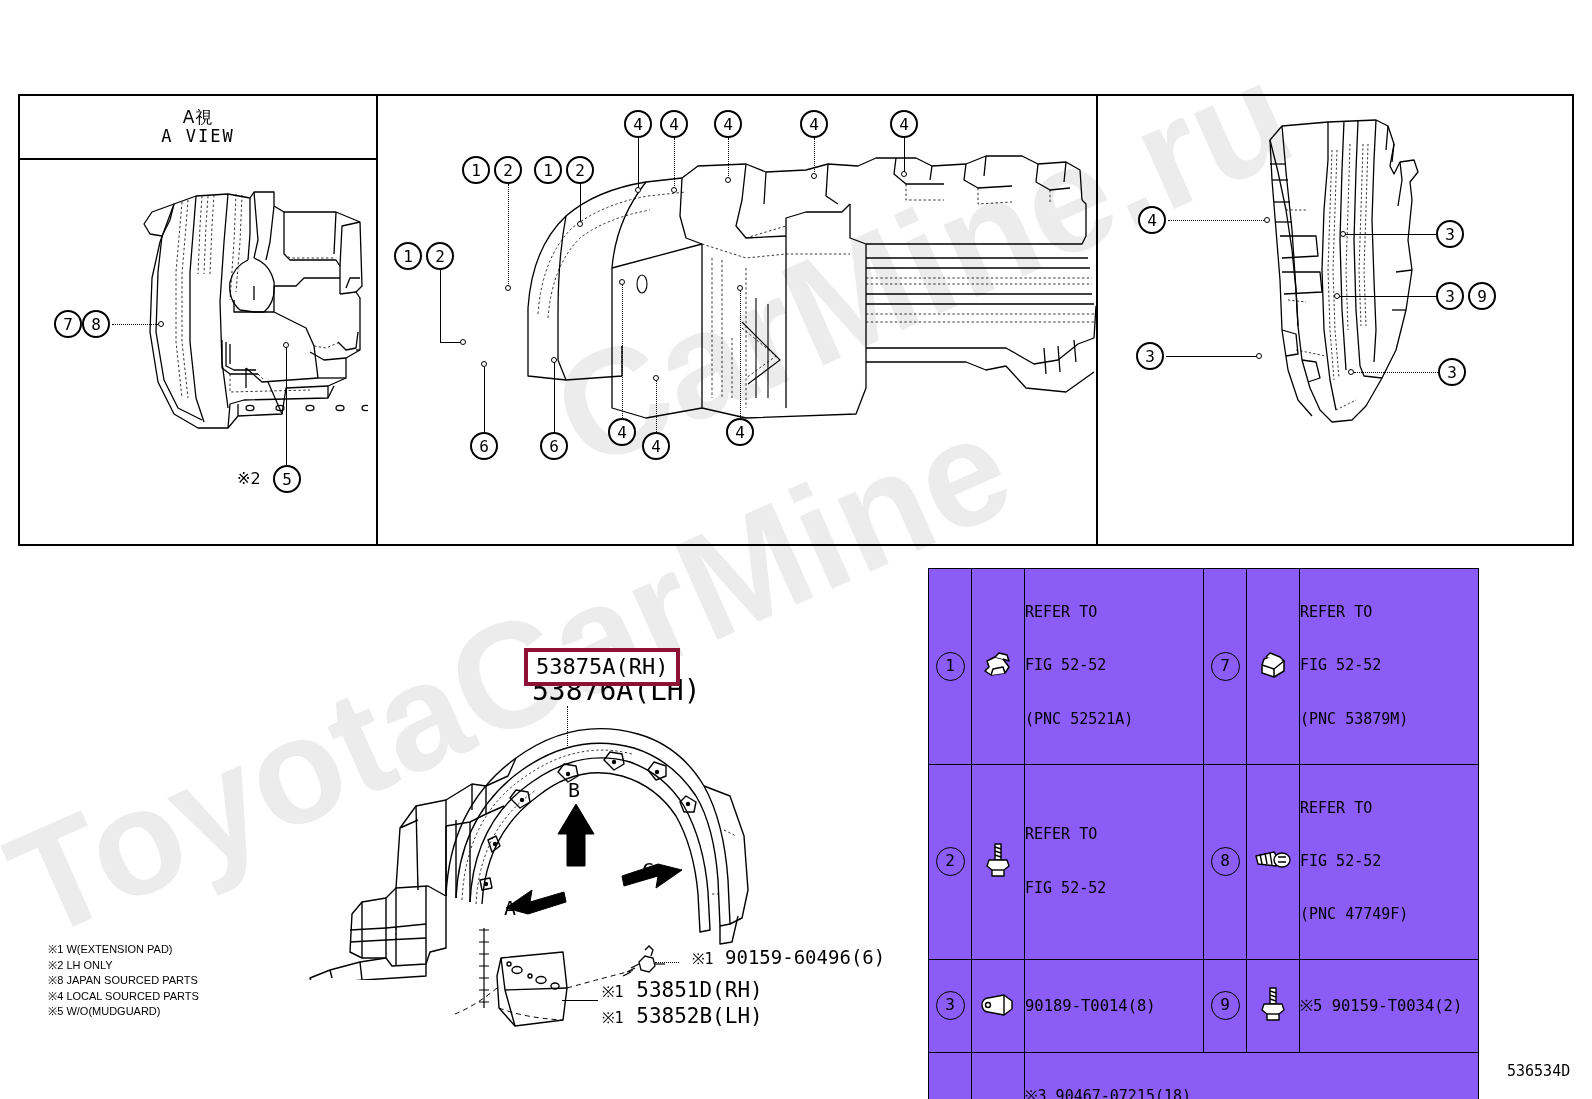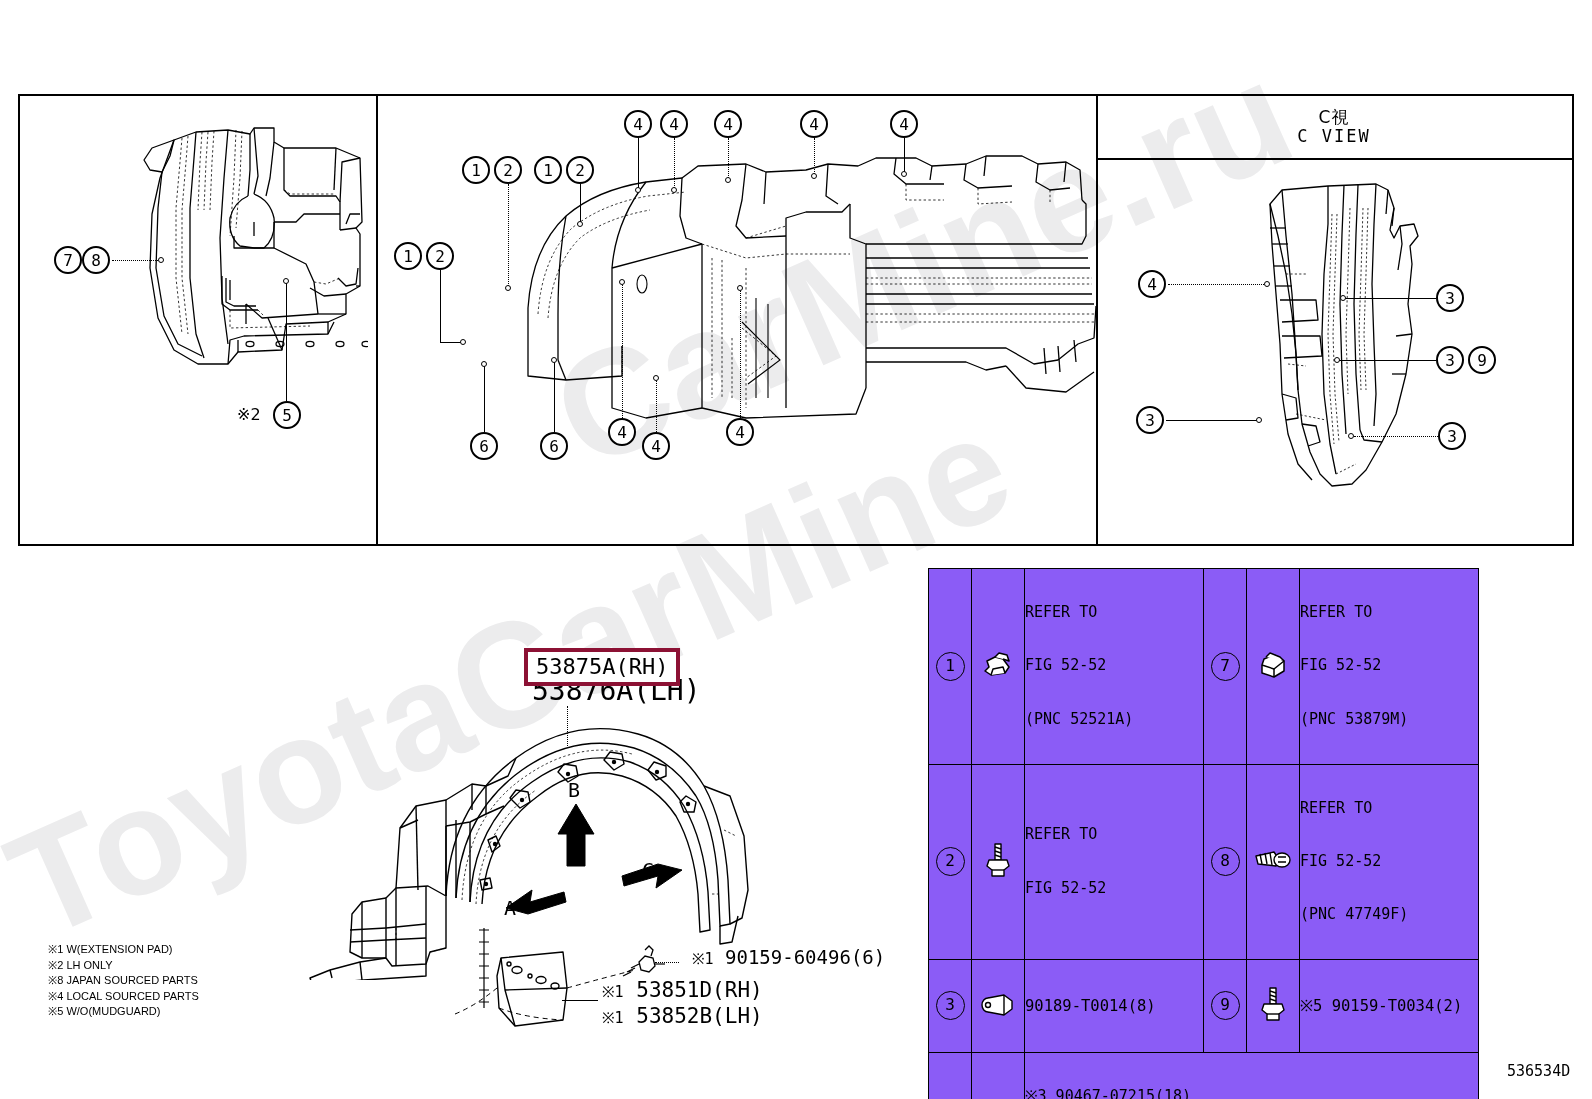--- a/index.html
+++ b/index.html
@@ -92,20 +92,24 @@
   <span class="wm1">ToyotaCarMine</span>
   <span class="wm2">CarMine.ru</span>
 </div>
 
 <div id="views">
 
   <div class="vsep" style="left:356px;"></div>
   <div class="vsep" style="left:1076px;"></div>
 
   <div class="vcol" style="left:0;width:356px;">
+    <div class="vhead">
+      <div class="jp">A視</div>
+      <div class="en">A VIEW</div>
+    </div>
     <div class="vbody">
 
       <svg class="art" style="left:58px;top:22px;" width="290" height="290" viewBox="0 0 290 290">
         <g fill="none" stroke="#000" stroke-width="1.3" stroke-linejoin="round">
           <path d="M96 22 L118 14 L150 12 L172 16 L176 10 L196 10 L196 24 L206 30
                    L258 30 L282 40 L284 104 L278 110 L282 116 L282 168 L268 176
                    L268 196 L250 204 L208 206 L204 232 L160 234 L150 246 L120 246
                    L96 232 L80 200 L72 150 L74 96 L82 60 Z"></path>
           <path d="M96 22 L92 38 L84 54 L72 52 L66 42 L74 30 Z"></path>
           <path d="M84 54 L80 90 L78 150 L86 198 L100 226 L124 238"></path>
@@ -296,24 +300,20 @@
       <div class="lead v" style="left:178px;top:264px;height:72px;"></div>
       <div class="node" style="left:175px;top:261px;"></div>
 
       <div class="cal" style="left:266px;top:336px;">4</div>
       <div class="lead dot" style="left:280px;top:282px;height:54px;"></div>
       <div class="node" style="left:277px;top:279px;"></div>
     </div>
   </div>
 
   <div class="vcol" style="left:1076px;width:476px;">
-    <div class="vhead">
-      <div class="jp">C視</div>
-      <div class="en">C VIEW</div>
-    </div>
     <div class="vbody">
 
       <svg class="art" style="left:140px;top:14px;" width="230" height="330" viewBox="0 0 230 330">
         <g fill="none" stroke="#000" stroke-width="1.3" stroke-linejoin="round">
           <path d="M34 30 L46 16 L92 12 L140 10 L152 16 L158 34 L154 56 L158 64
                    L164 52 L178 50 L182 62 L174 72 L176 90 L172 130 L176 160
                    L170 200 L160 240 L146 268 L130 296 L116 310 L96 312 L84 300
                    L74 278 L66 250 L62 216 L60 180 L56 140 L50 100 L42 62 Z"></path>
           <path d="M34 30 L36 70 L40 120 L44 170 L46 220 L52 260 L62 290 L76 306"></path>
           <path d="M46 16 L50 62 L56 120 L60 180"></path>

